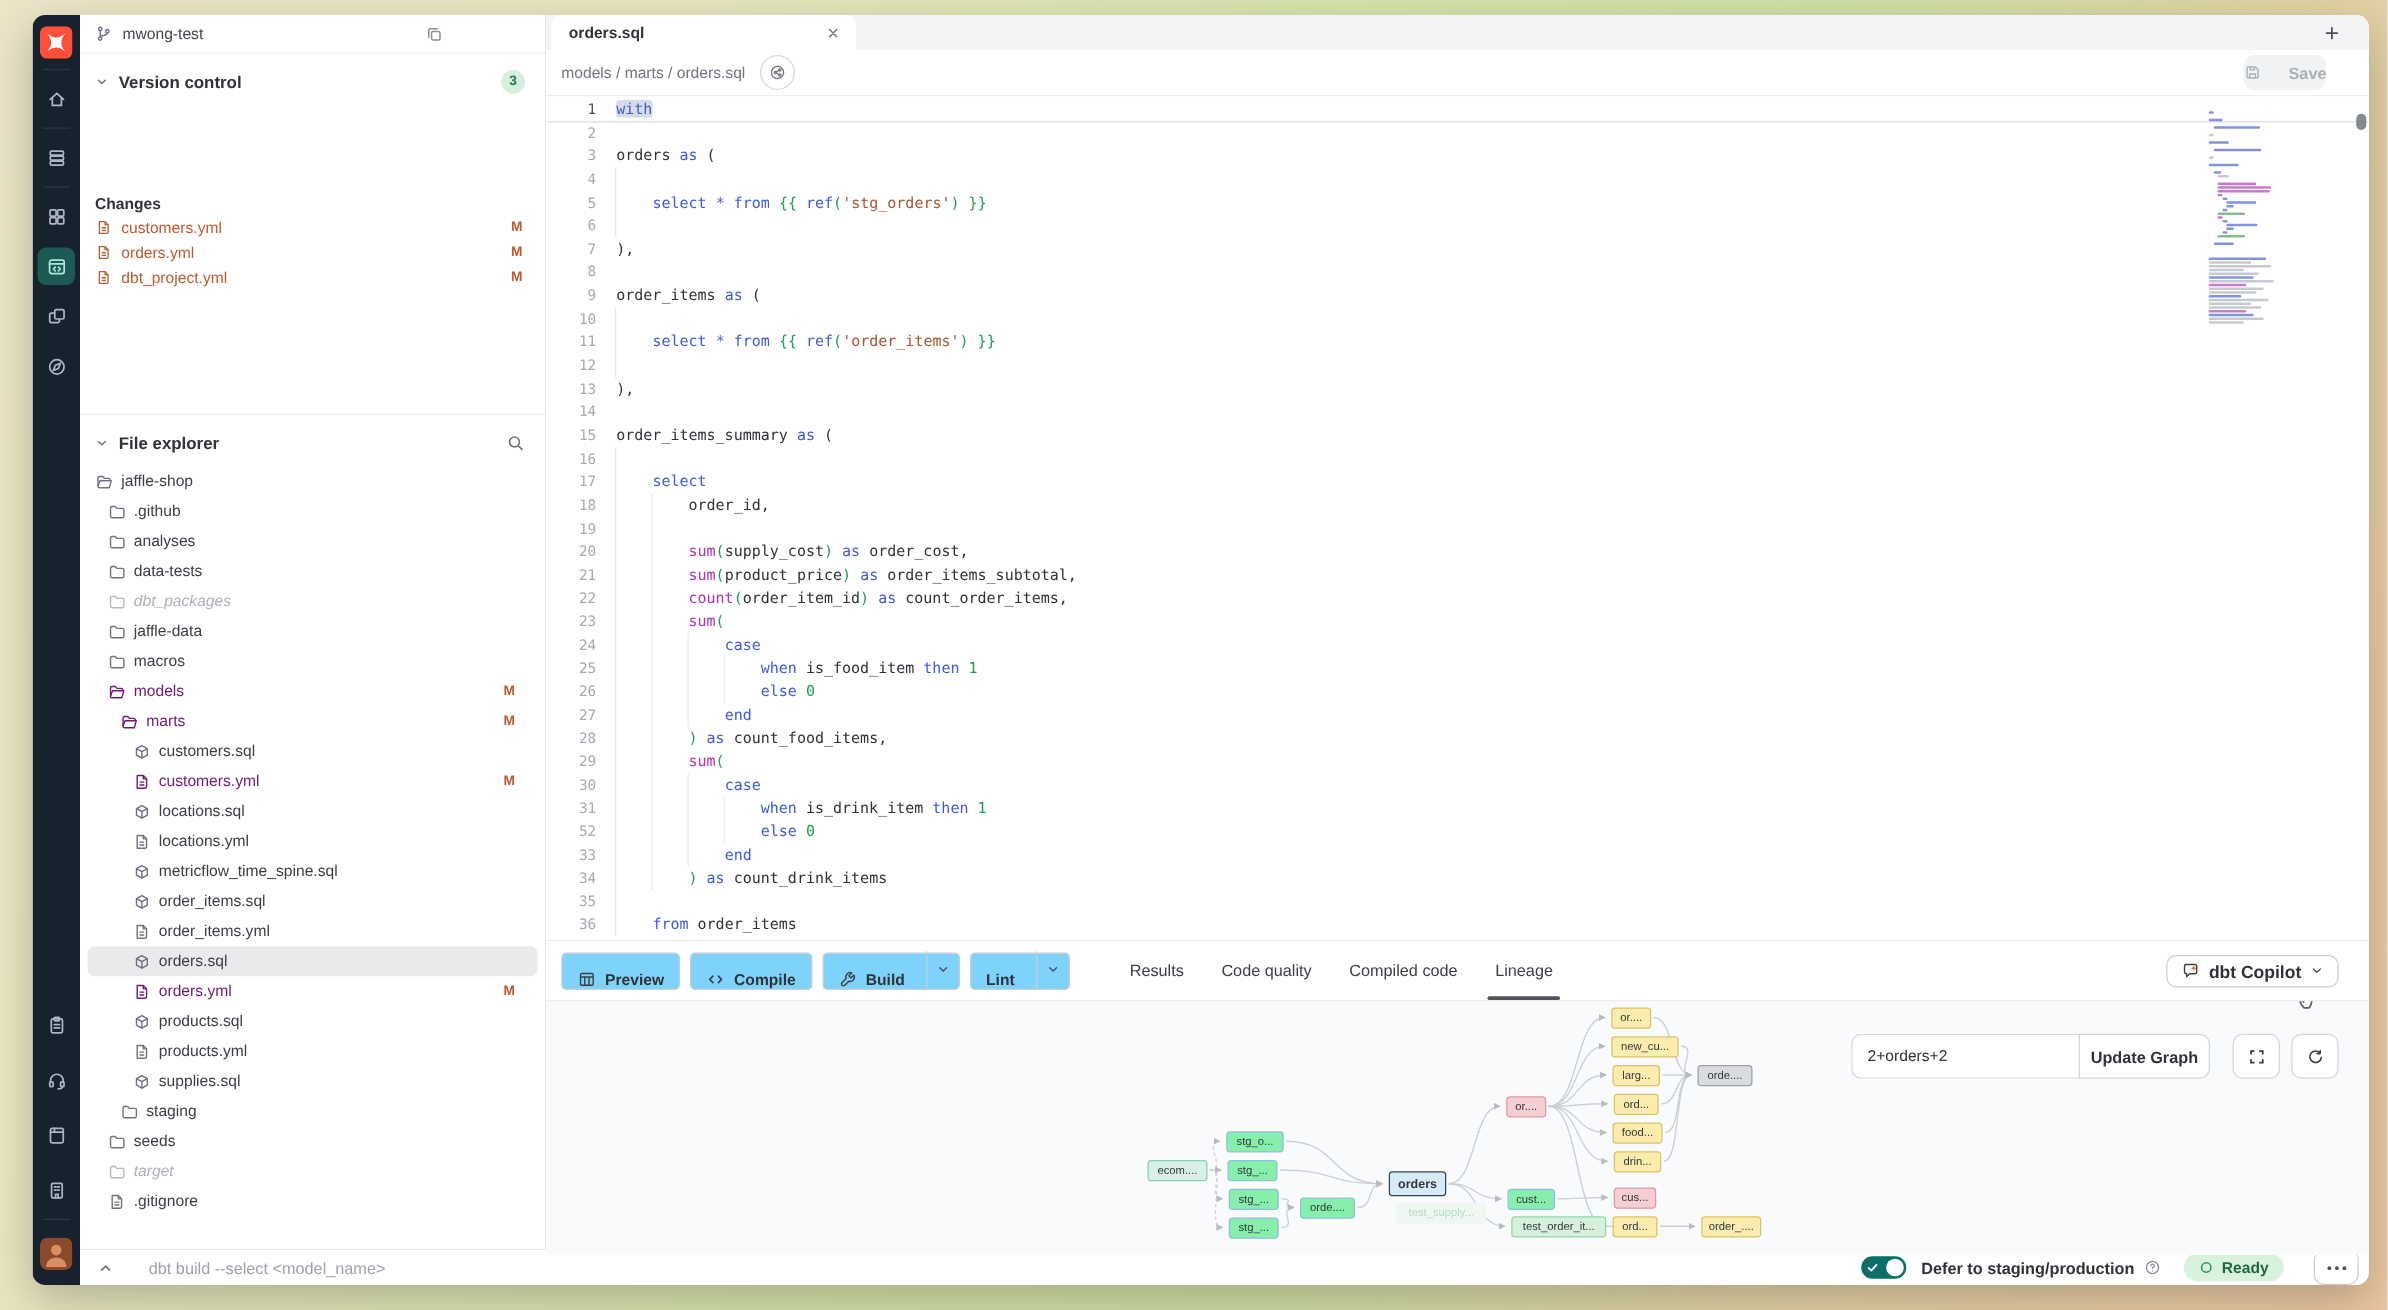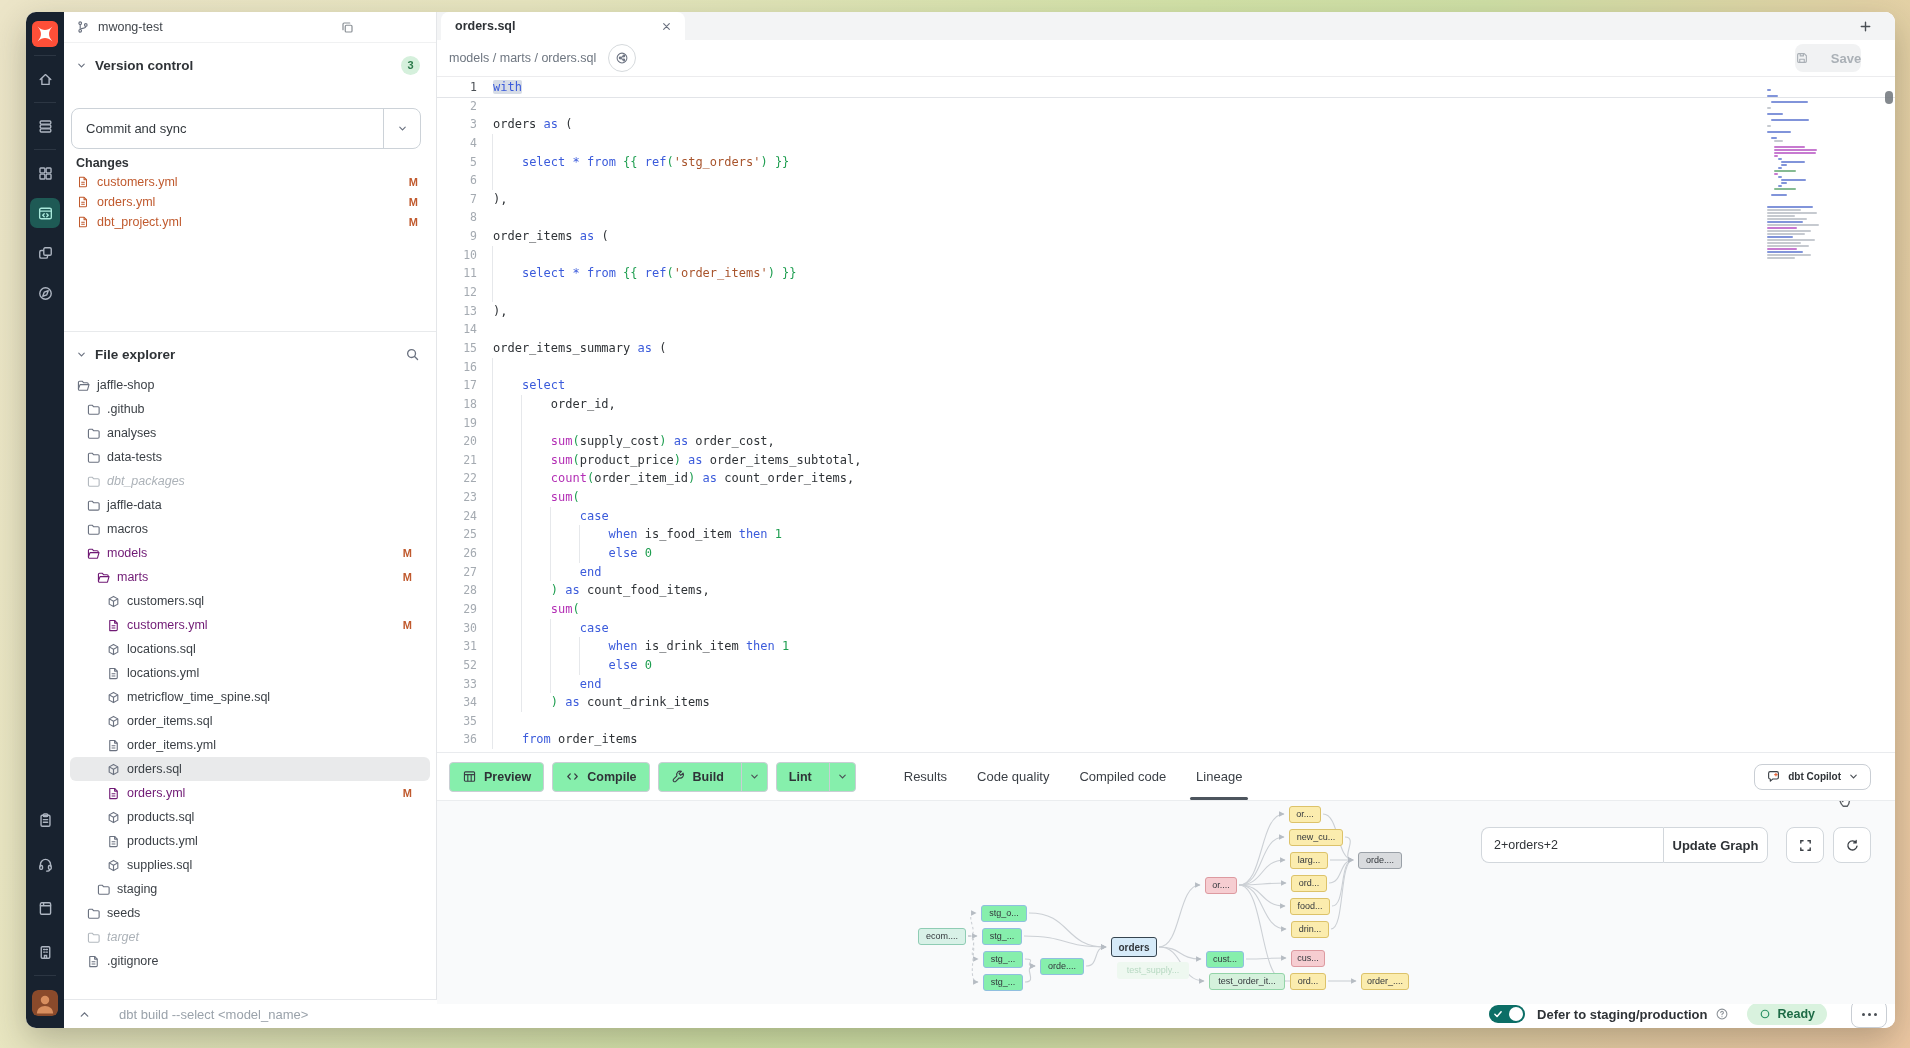--- a/index.html
+++ b/index.html
@@ -79,28 +79,28 @@
   .code-text{position:absolute;left:56px;top:0;}
   .gd{position:absolute;top:0;bottom:0;width:1px;background:#e6e8eb;}
   .t-kw{color:#3b5bdb;} .t-fn{color:#b32fb5;} .t-st{color:#a8542c;} .t-gr{color:#1e9e50;} .t-pl{color:#2f3337;}
   .sel-tok{background:#d6dce6;border-radius:2px;}
   .mm{position:absolute;right:50px;top:12px;width:78px;}
   .mm b{display:block;height:2px;margin-bottom:1px;border-radius:1px;}
   .mm .gap{height:5px;}
   .scrollthumb{position:absolute;right:2px;top:14px;width:8px;height:13px;background:#6e747a;border-radius:4px;opacity:.85;}
   
   .toolbar{height:47px;border-top:1px solid #e9ebee;display:flex;align-items:center;padding:0 12px;flex:none;background:#fff;position:relative;}
-  .act-btn{height:30px;border:1px solid #c9ced4;border-radius:4px;background:#86efac;display:inline-flex;align-items:center;padding:0 12px;gap:7px;font-size:12.5px;font-weight:700;color:#2f3337;margin-right:8px;cursor:pointer;}
+  .act-btn{height:30px;border:1px solid #c9ced4;border-radius:4px;background:#7dd3fc;display:inline-flex;align-items:flex-end;padding:0 12px;gap:7px;font-size:12.5px;font-weight:700;color:#2f3337;margin-right:8px;cursor:pointer;}
   .act-btn .ai{width:15px;height:15px;color:#3a3f45;}
   .act-btn .dd2{height:30px;margin:0 -12px 0 10px;padding:0 7px;border-left:1px solid #c9ced4;display:flex;align-items:center;color:#4a4f55;}
   .dd2 svg,.ddc svg{width:11px;height:11px;}
   .vtabs{display:flex;margin-left:40px;gap:30px;height:100%;align-items:stretch;}
   .vtab{position:relative;font-size:13px;color:#3a3f45;display:flex;align-items:center;cursor:pointer;}
   .vtab.active:after{content:"";position:absolute;left:-6px;right:-6px;bottom:0;height:3px;background:#4d555e;border-radius:2px;}
-  .copilot{margin-left:auto;margin-right:12px;height:20px;border:1px solid #c9ced4;border-radius:8px;background:#fff;display:inline-flex;align-items:center;gap:7px;padding:12px 11px;font-size:10px;font-weight:700;color:#2f3337;cursor:pointer;}
+  .copilot{margin-left:auto;margin-right:12px;height:20px;border:1px solid #c9ced4;border-radius:8px;background:#fff;display:inline-flex;align-items:center;gap:7px;padding:12px 11px;font-size:14px;font-weight:700;color:#2f3337;cursor:pointer;}
   .copilot .ci{width:15px;height:15px;color:#3a3f45;}
   
   .lineage{height:203px;position:relative;background:#f9fafb;border-top:1px solid #ebedef;flex:none;overflow:hidden;}
   .lg-edges{position:absolute;left:0;top:0;}
   .node{position:absolute;height:17px;box-sizing:border-box;border:1px solid;border-radius:3px;font-size:9px;color:#33373c;display:flex;align-items:center;justify-content:center;white-space:nowrap;overflow:hidden;padding:0 3px;cursor:pointer;}
   .nb{background:#86efac;border-color:#90bfdf;}
   .nm2{background:#d8f1e7;border-color:#8fccb4;}
   .np{background:#f6cdd1;border-color:#dd9aa0;}
   .ny{background:#fbecae;border-color:#dcc26a;}
   .ng{background:#d5f1dc;border-color:#93d4a8;}
@@ -242,30 +242,20 @@
         <div class="vc-head">
           <span class="ic chev">
               <svg viewBox="0 0 16 16" fill="none" stroke="currentColor" stroke-width="1.6" stroke-linecap="round">
                 <path d="M4 6 L8 10 L12 6"></path>
               </svg>
             </span>
           <span class="vc-title">Version control</span>
           <span class="vc-badge">3</span>
         </div>
 
-        <div class="commit">
-          <span class="lbl">Commit and sync</span>
-          <span class="dd">
-              <span class="ic" style="width:11px;height:11px">
-                <svg viewBox="0 0 16 16" fill="none" stroke="currentColor" stroke-width="1.6" stroke-linecap="round">
-                  <path d="M4 6 L8 10 L12 6"></path>
-                </svg>
-              </span>
-            </span>
-        </div>
 
         <div class="chg-label">Changes</div>
         <div class="changes">
             <div class="chg-row">
               <span class="ic " style="width:14px;height:14px">
                 <svg viewBox="0 0 16 16" fill="none" stroke="currentColor" stroke-width="1.2" stroke-linejoin="round">
                   <path d="M4 2.6 h5.2 L12 5.4 V12.2 a1.2 1.2 0 0 1-1.2 1.2 H4 Z"></path>
                   <path d="M9.2 2.6 V5.4 H12 M6 8.2 h4 M6 10.6 h4"></path>
                 </svg>
               </span>

